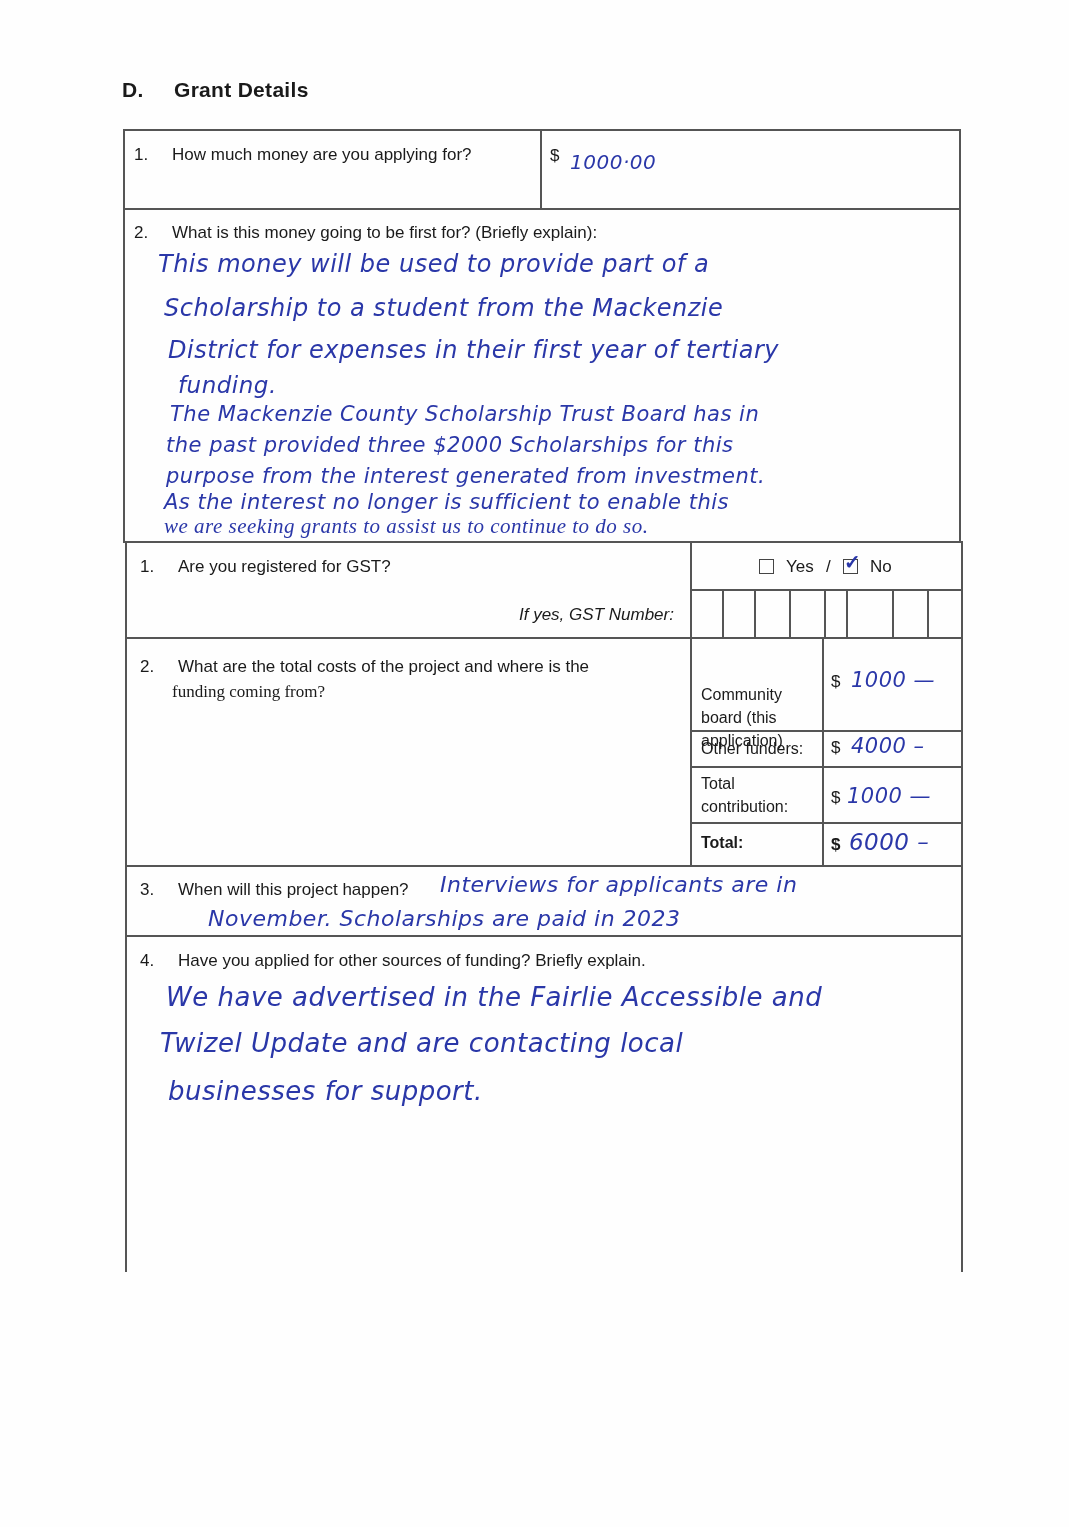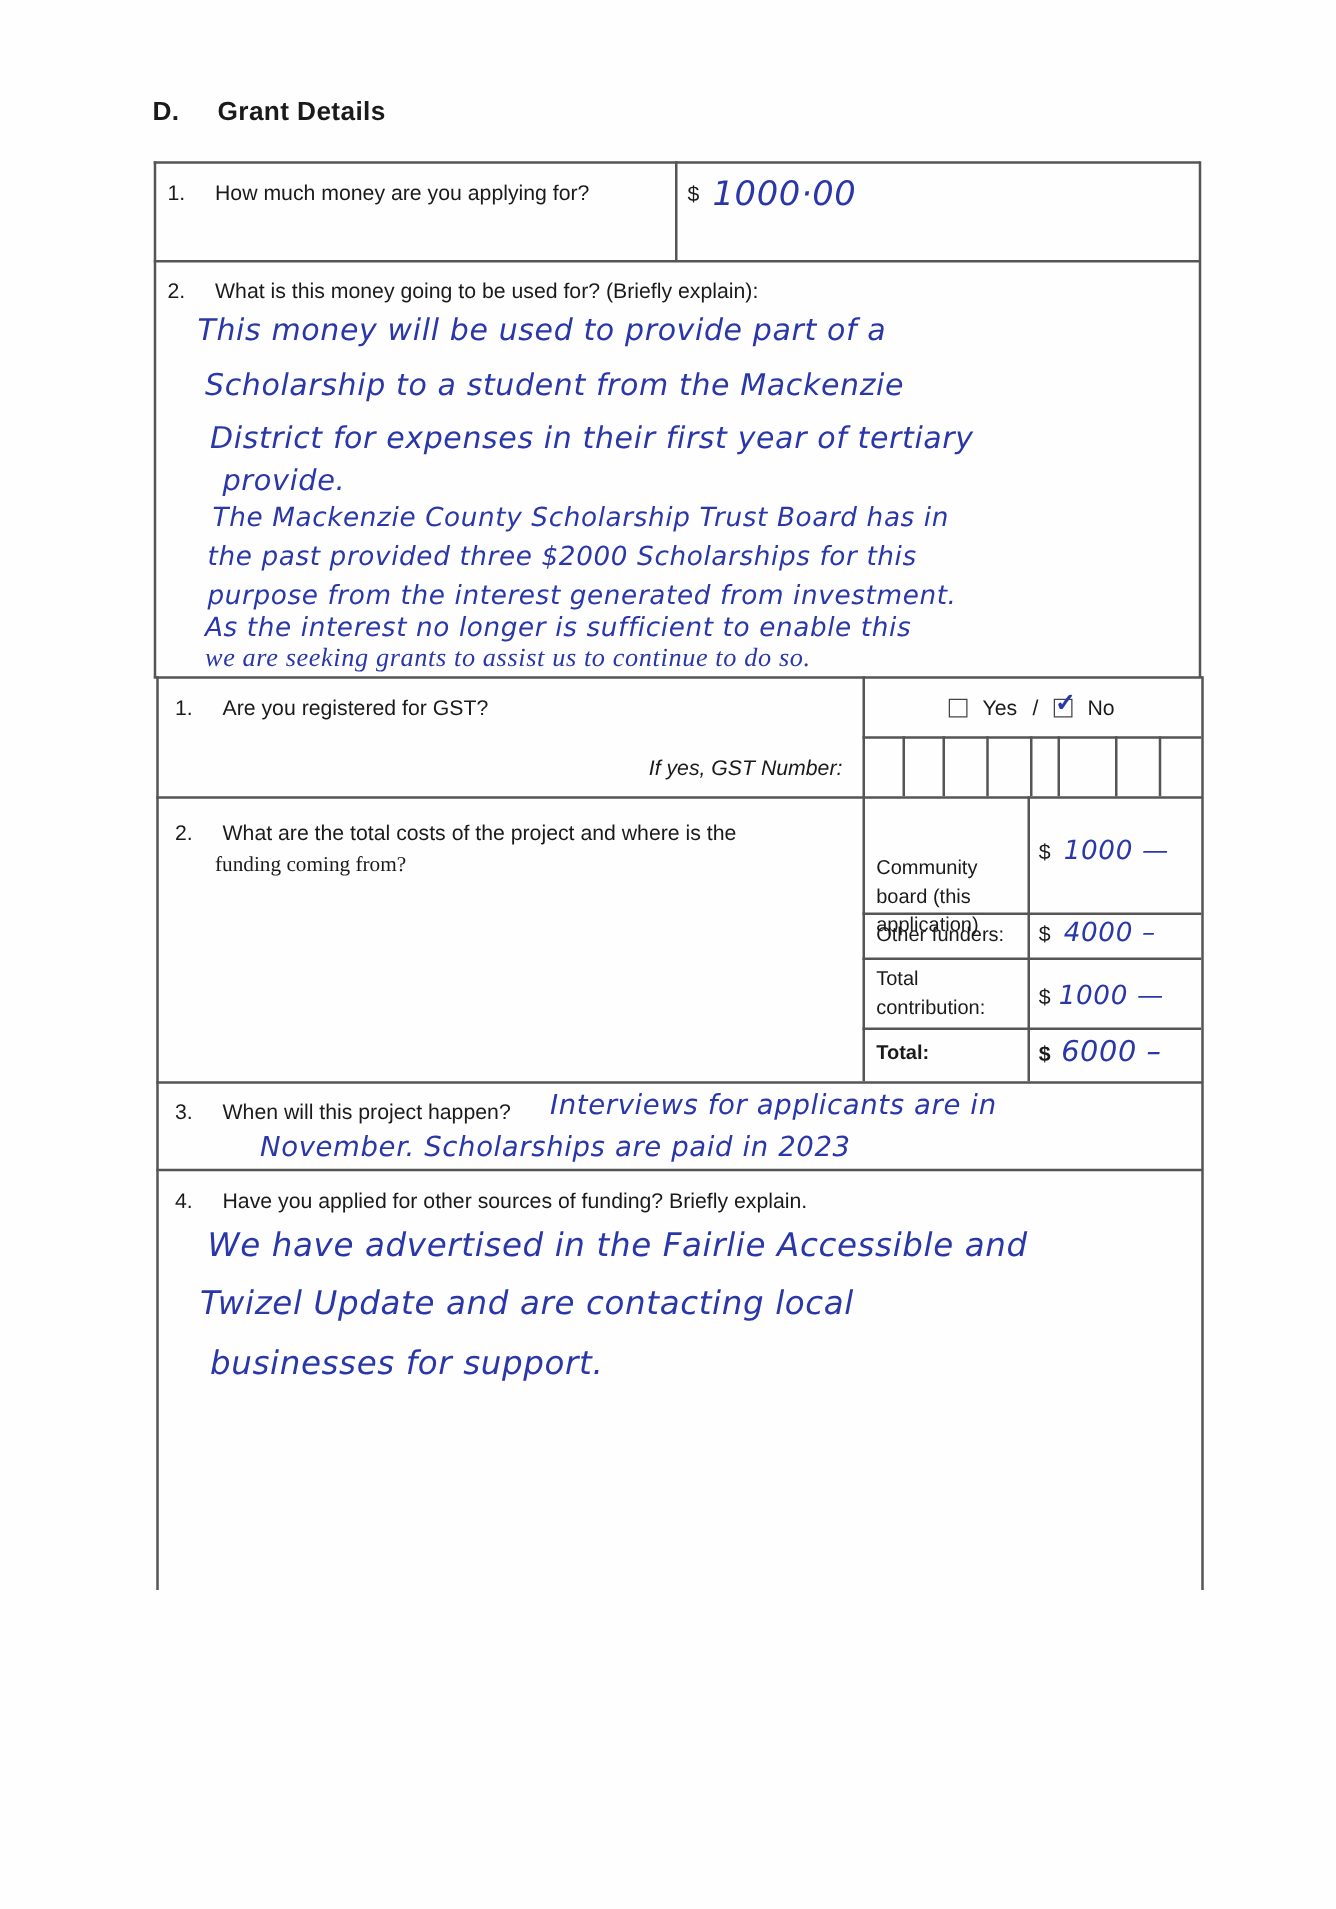--- a/index.html
+++ b/index.html
@@ -34,31 +34,31 @@
 <div class="line h" style="left:123px; top:208px; width:837px;"></div>
 <div class="line v" style="left:123px; top:129px; height:413px;"></div>
 <div class="line v" style="left:959px; top:129px; height:413px;"></div>
 <div class="line v" style="left:540px; top:129px; height:79px;"></div>
 
 <div class="abs q" style="left:134px; top:145px;">
   <span class="num">1.</span><span>How much money are you applying for?</span>
 </div>
 <div class="abs" style="left:550px; top:140px; width:400px; height:60px;">
   <span class="q" style="position:absolute; top:6px;">$</span>
-  <span class="hand" style="position:absolute; left:20px; top:0px; font-size:27px;">1000·00</span>
+  <span class="hand" style="position:absolute; left:20px; top:10px; font-size:20px;">1000·00</span>
 </div>
 
 <div class="abs q" style="left:134px; top:223px;">
-  <span class="num">2.</span><span>What is this money going to be used for? (Briefly explain):</span>
+  <span class="num">2.</span><span>What is this money going to be first for? (Briefly explain):</span>
 </div>
 <div class="abs" style="left:158px; top:250px; width:795px; height:288px;">
   <div class="hand" style="position:absolute; left:0; top:0px; font-size:24px;">This money will be used to provide part of a</div>
   <div class="hand" style="position:absolute; left:6px; top:44px; font-size:24px;">Scholarship to a student from the Mackenzie</div>
   <div class="hand" style="position:absolute; left:10px; top:86px; font-size:24px;">District for expenses in their first year of tertiary</div>
-  <div class="hand" style="position:absolute; left:20px; top:122px; font-size:23px;">provide.</div>
+  <div class="hand" style="position:absolute; left:20px; top:122px; font-size:23px;">funding.</div>
   <div class="hand" style="position:absolute; left:12px; top:152px; font-size:21px;">The Mackenzie County Scholarship Trust Board has in</div>
   <div class="hand" style="position:absolute; left:8px; top:183px; font-size:21px;">the past provided three $2000 Scholarships for this</div>
   <div class="hand" style="position:absolute; left:8px; top:214px; font-size:21px;">purpose from the interest generated from investment.</div>
   <div class="hand" style="position:absolute; left:6px; top:240px; font-size:21px;">As the interest no longer is sufficient to enable this</div>
   <div class="hand" style="position:absolute; left:6px; top:264px; font-size:21px;font-family:Liberation Serif, serif;">we are seeking grants to assist us to continue to do so.</div>
 </div>
 
 <div class="line h" style="left:123px; top:541px; width:839px;"></div>
 <div class="line v" style="left:125px; top:541px; height:731px;"></div>
 <div class="line v" style="left:961px; top:541px; height:731px;"></div>

